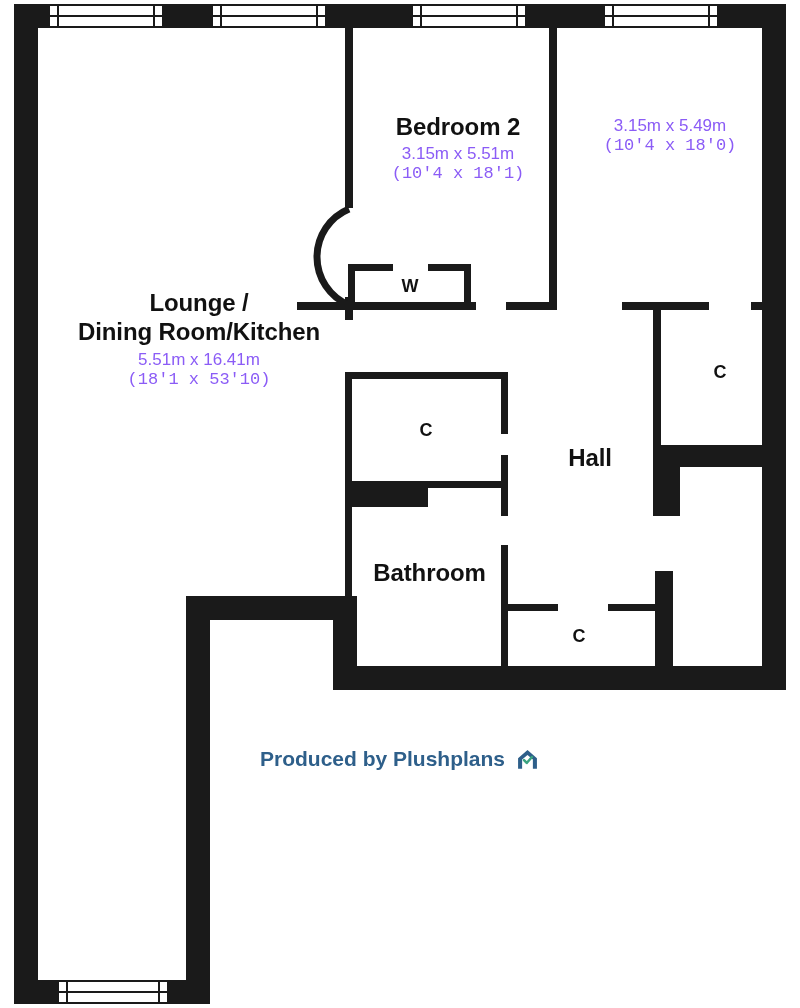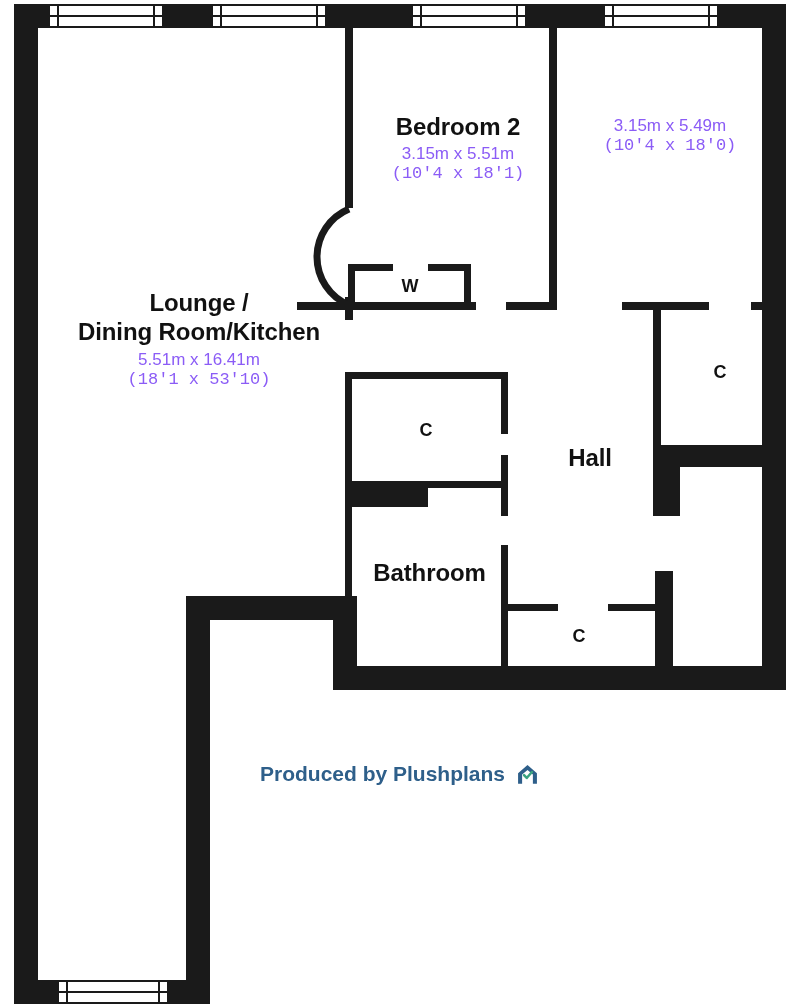--- a/index.html
+++ b/index.html
@@ -67,21 +67,21 @@
     width: 800px;
     text-align: center;
   }
   .footer .disclaimer {
     font-size: 20px;
     color: #1a1a1a;
     letter-spacing: 0px;
     white-space: nowrap;
   }
   .footer .produced {
-    margin-top: 23px;
+    margin-top: 8px;
     font-size: 21px;
     font-weight: bold;
     color: #2e5f8a;
     white-space: nowrap;
     display: flex;
     align-items: center;
     justify-content: center;
     gap: 10px;
   }
   .footer .produced .logo-icon {

